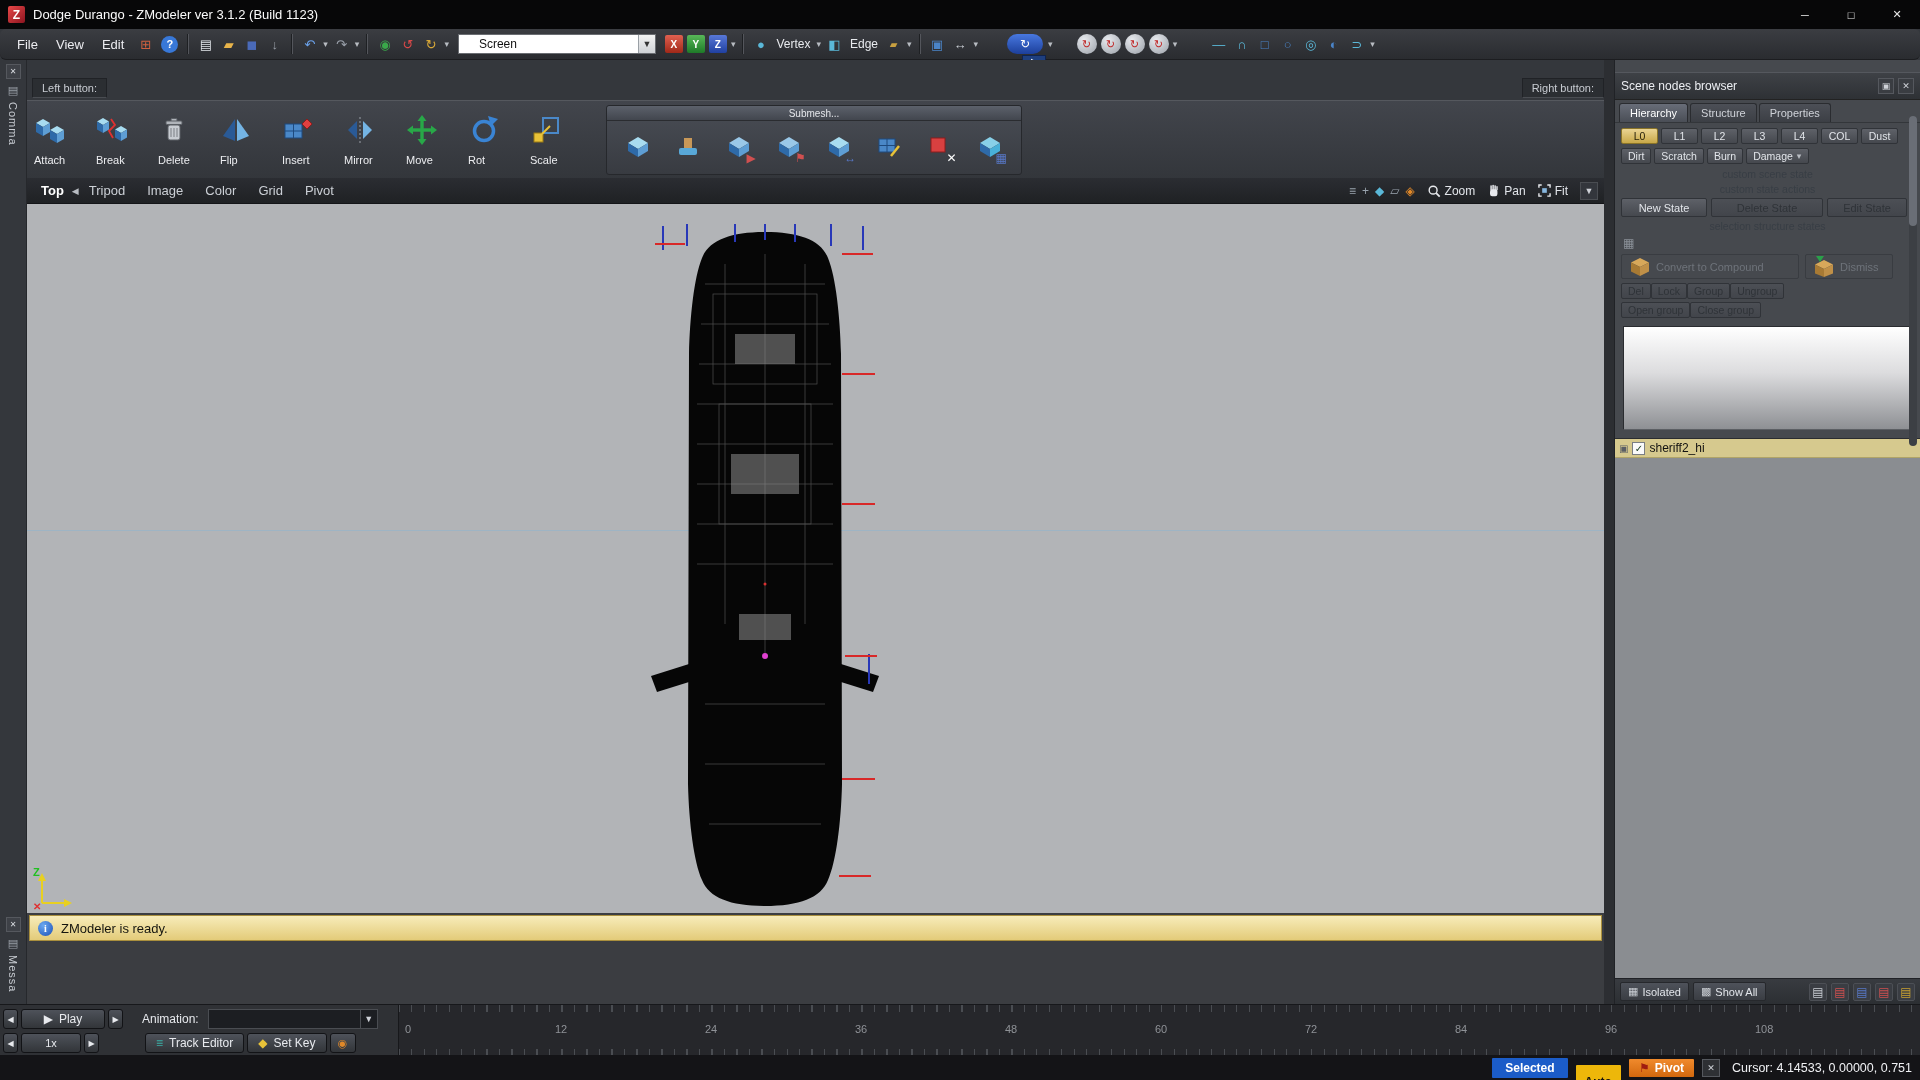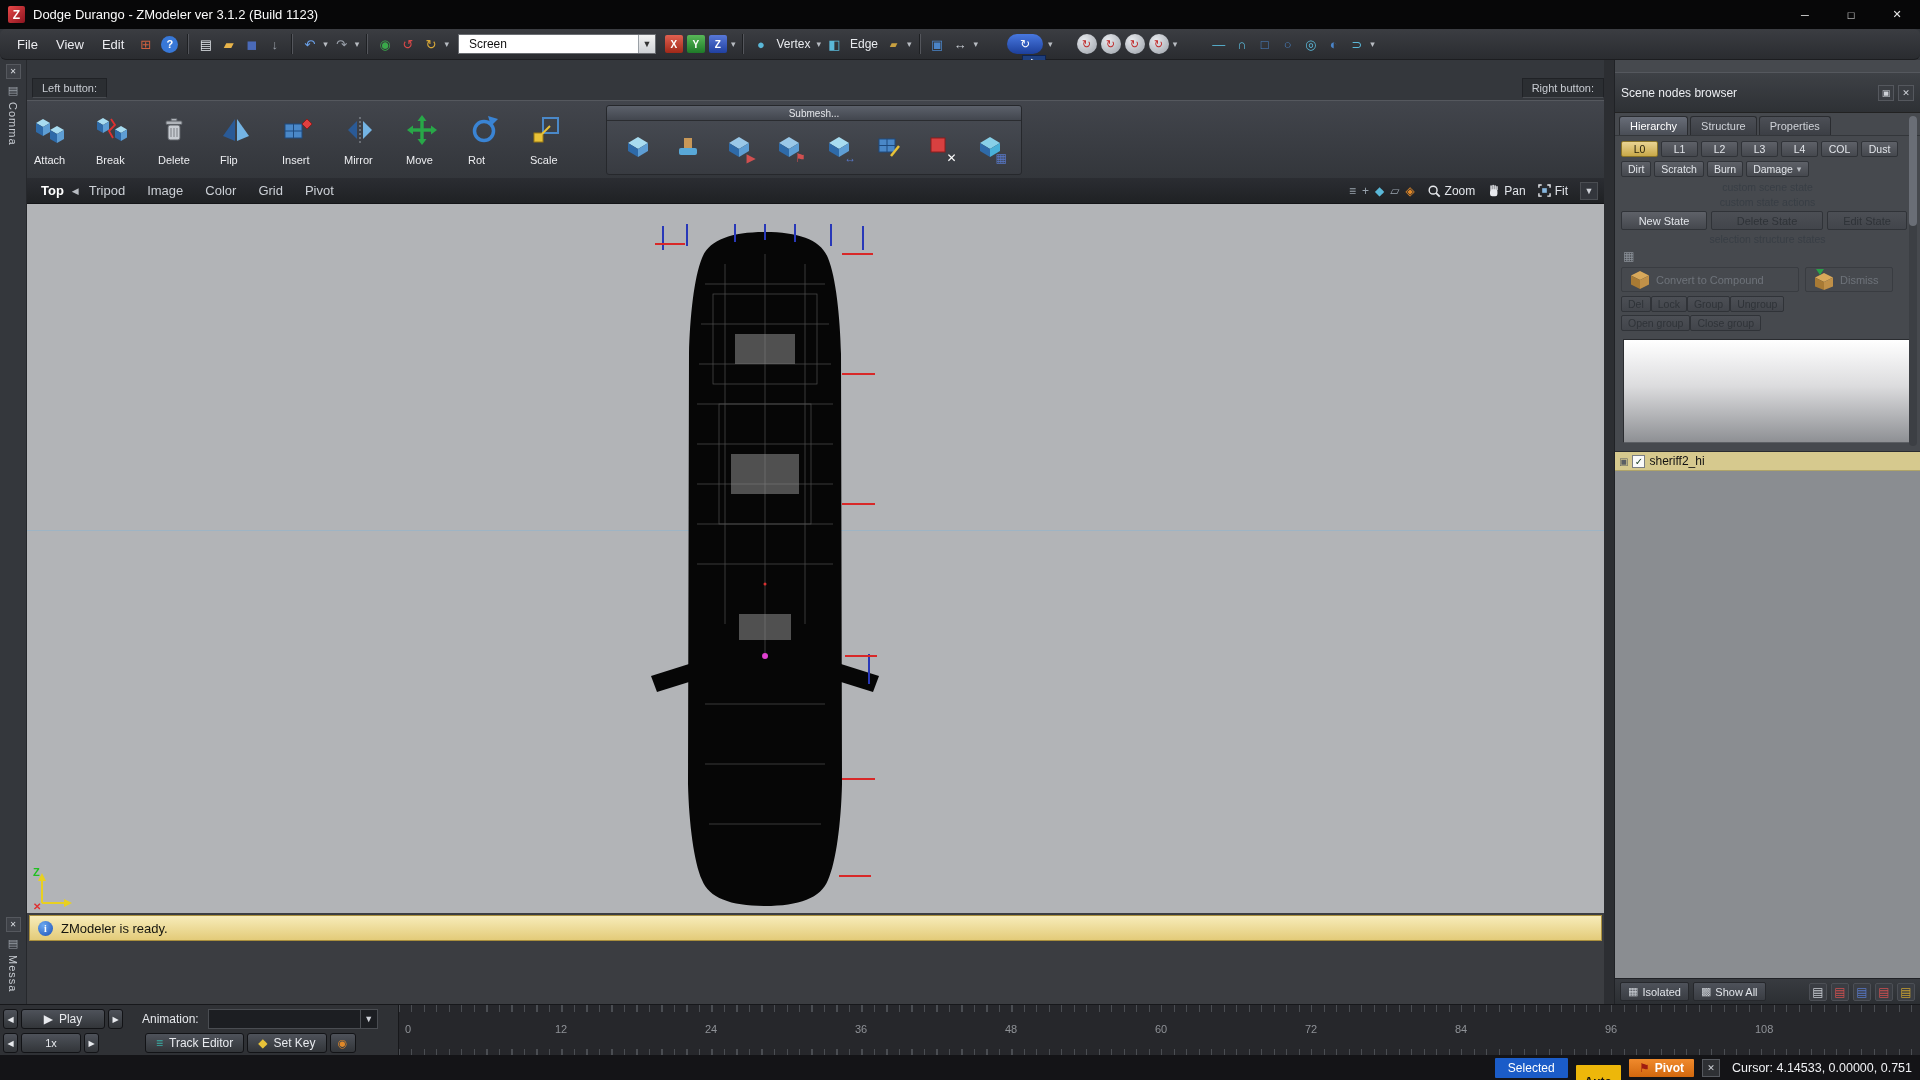--- a/index.html
+++ b/index.html
@@ -15,21 +15,21 @@
   .win-btn{width:46px;height:29px;display:flex;align-items:center;justify-content:center;color:#e8e8e8;font-size:11px;}
 
   
   .menubar{position:absolute;top:29px;left:0;width:1920px;height:31px;background:linear-gradient(180deg,#3b3d42,#2a2c30);border-bottom:1px solid #1c1d20;display:flex;align-items:center;padding:0 8px;gap:2px;border-radius:6px;}
   .menu-item{padding:4px 9px;font-size:13px;color:#ececf0;cursor:default;}
   .mico{width:21px;height:21px;display:flex;align-items:center;justify-content:center;font-size:13px;border-radius:2px;}
   .mico.help{background:#3878d8;color:#fff;border-radius:50%;width:17px;height:17px;font-size:11px;font-weight:bold;margin:0 3px;}
   .sep{width:2px;height:20px;border-left:1px solid #1e2023;border-right:1px solid #54565c;margin:0 4px;}
   .dd{font-size:9px;color:#b8bcc2;margin:0 1px;}
   .combo{height:20px;background:#fff;border:1px solid #6a6d72;display:flex;align-items:center;color:#111;font-size:12px;}
-  .combo .val{padding:0 10px;flex:1;}
+  .combo .val{padding:0 20px;flex:1;}
   .combo .arrow{width:17px;height:100%;background:linear-gradient(180deg,#f2f2f2,#cfd2d6);border-left:1px solid #9aa0a6;display:flex;align-items:center;justify-content:center;color:#333;font-size:9px;}
   .screen-combo{width:198px;margin:0 6px;}
   .axbox{width:18px;height:18px;border-radius:2px;color:#fff;font-size:10px;font-weight:bold;display:flex;align-items:center;justify-content:center;margin:0 1px;}
   .ax-x{background:linear-gradient(180deg,#e06050,#a02818);}
   .ax-y{background:linear-gradient(180deg,#58b858,#1e7a28);}
   .ax-z{background:linear-gradient(180deg,#5878d8,#2040a0);}
   .mode-lbl{font-size:12px;color:#e8eaee;margin:0 3px;}
   .pill{height:20px;border-radius:10px;background:linear-gradient(180deg,#4878e0,#1c3f9a);color:#fff;display:flex;align-items:center;justify-content:center;width:36px;font-size:12px;margin:0 2px;}
   .orb{width:20px;height:20px;border-radius:50%;background:radial-gradient(circle at 35% 30%,#e8eaee,#9aa0a8);color:#c02828;font-size:11px;display:flex;align-items:center;justify-content:center;margin:0 1px;}
   .cyan{color:#5ab8d8;} .blue{color:#4a84c8;} .teal{color:#3ab0a8;} .yellow{color:#e8c238;} .orange{color:#e08828;}
@@ -97,31 +97,31 @@
   .abtn.small{width:15px;font-size:8px;}
   .abtn.play{width:84px;gap:6px;font-size:12px;}
   .abtn.spd{width:60px;}
   .anim-lbl{margin-left:16px;font-size:12px;color:#e6e8ec;}
   .anim-combo{width:170px;height:20px;background:#1c1e22;border:1px solid #4a4d52;display:flex;align-items:center;margin-left:6px;}
   .anim-combo .arrow{margin-left:auto;width:17px;height:100%;display:flex;align-items:center;justify-content:center;font-size:9px;color:#cfd2d8;border-left:1px solid #4a4d52;}
   .abtn.wide{padding:0 10px;gap:6px;font-size:12px;}
 
   
   .statusbar{position:absolute;top:1055px;left:0;width:1920px;height:25px;background:#141417;display:flex;align-items:center;justify-content:flex-end;gap:8px;padding-right:8px;}
-  .badge{padding:3px 13px;font-size:12px;border-radius:1px;}
+  .badge{padding:3px 13px;font-size:12px;border-radius:1px;font-weight:bold;}
   .badge.selected{background:#1b5cc8;color:#fff;}
   .badge.auto{background:#edb70a;color:#161410;font-weight:bold;padding:10px 9px;margin-top:28px;}
   .badge.pivot{background:linear-gradient(180deg,#f08a2c,#d2680e);color:#fff;font-weight:bold;display:flex;align-items:center;gap:5px;padding:2px 10px;}
   .badge.pivot .flg{color:#a01c10;font-size:12px;}
   .sb-x{width:18px;height:18px;background:#2e3034;border:1px solid #55585e;color:#cfd2d8;font-size:9px;display:flex;align-items:center;justify-content:center;}
   .cursor-txt{color:#f0f1f4;font-size:12.5px;margin-left:4px;}
 
   
   .rpanel{position:absolute;left:1614px;top:60px;width:306px;height:944px;background:#46494e;border-left:1px solid #202226;display:flex;flex-direction:column;}
-  .rp-head{margin-top:12px;height:41px;background:linear-gradient(180deg,#3e4146,#2e3135);border-top:1px solid #55585e;border-bottom:1px solid #222;display:flex;align-items:center;padding:0 6px;gap:4px;}
+  .rp-head{margin-top:12px;height:28px;background:linear-gradient(180deg,#3e4146,#2e3135);border-top:1px solid #55585e;border-bottom:1px solid #222;display:flex;align-items:center;padding:0 6px;gap:4px;}
   .rp-title{font-size:12px;color:#eceef2;flex:1;}
   .rp-hbtn{width:16px;height:16px;background:#3a3d42;border:1px solid #55585e;color:#cfd2d8;font-size:9px;display:flex;align-items:center;justify-content:center;}
   .rp-tabs{display:flex;padding:3px 4px 0;gap:2px;border-bottom:1px solid #33363a;}
   .rp-tab{padding:3px 10px;font-size:11px;color:#cfd2d8;background:linear-gradient(180deg,#4c4f56,#3c3f45);border:1px solid #2a2c30;border-bottom:none;border-radius:3px 3px 0 0;}
   .rp-tab.active{background:linear-gradient(180deg,#686d78,#4a4e56);color:#fff;}
   .rp-body{padding:5px 6px 0;}
   .pbtn{height:16px;background:linear-gradient(180deg,#5e6168,#45484e);border:1px solid #303338;border-radius:2px;color:#e2e5ea;font-size:10.5px;display:inline-flex;align-items:center;justify-content:center;padding:0 6px;}
   .pbtn.active{background:linear-gradient(180deg,#ead493,#c8a848);color:#241e08;border-color:#8a7428;}
   .pbtn.dis{color:#2f3338;background:linear-gradient(180deg,#4c4f55,#42454b);}
   .lod-row,.dmg-row{display:flex;gap:3px;margin-bottom:4px;}

